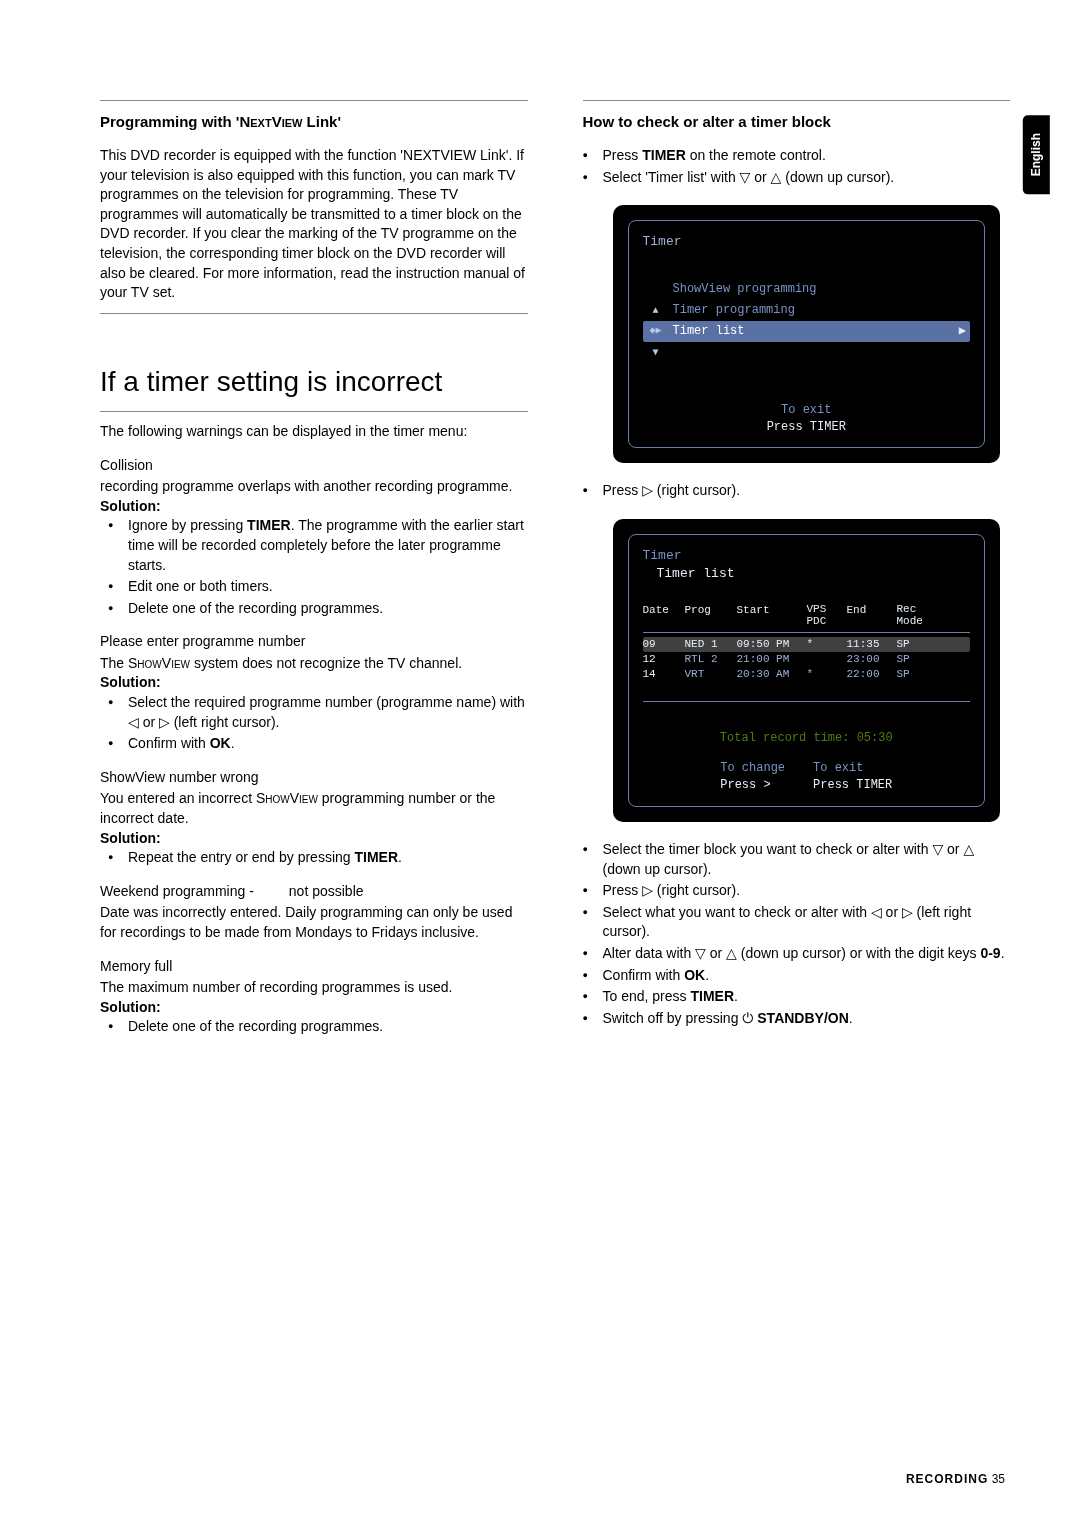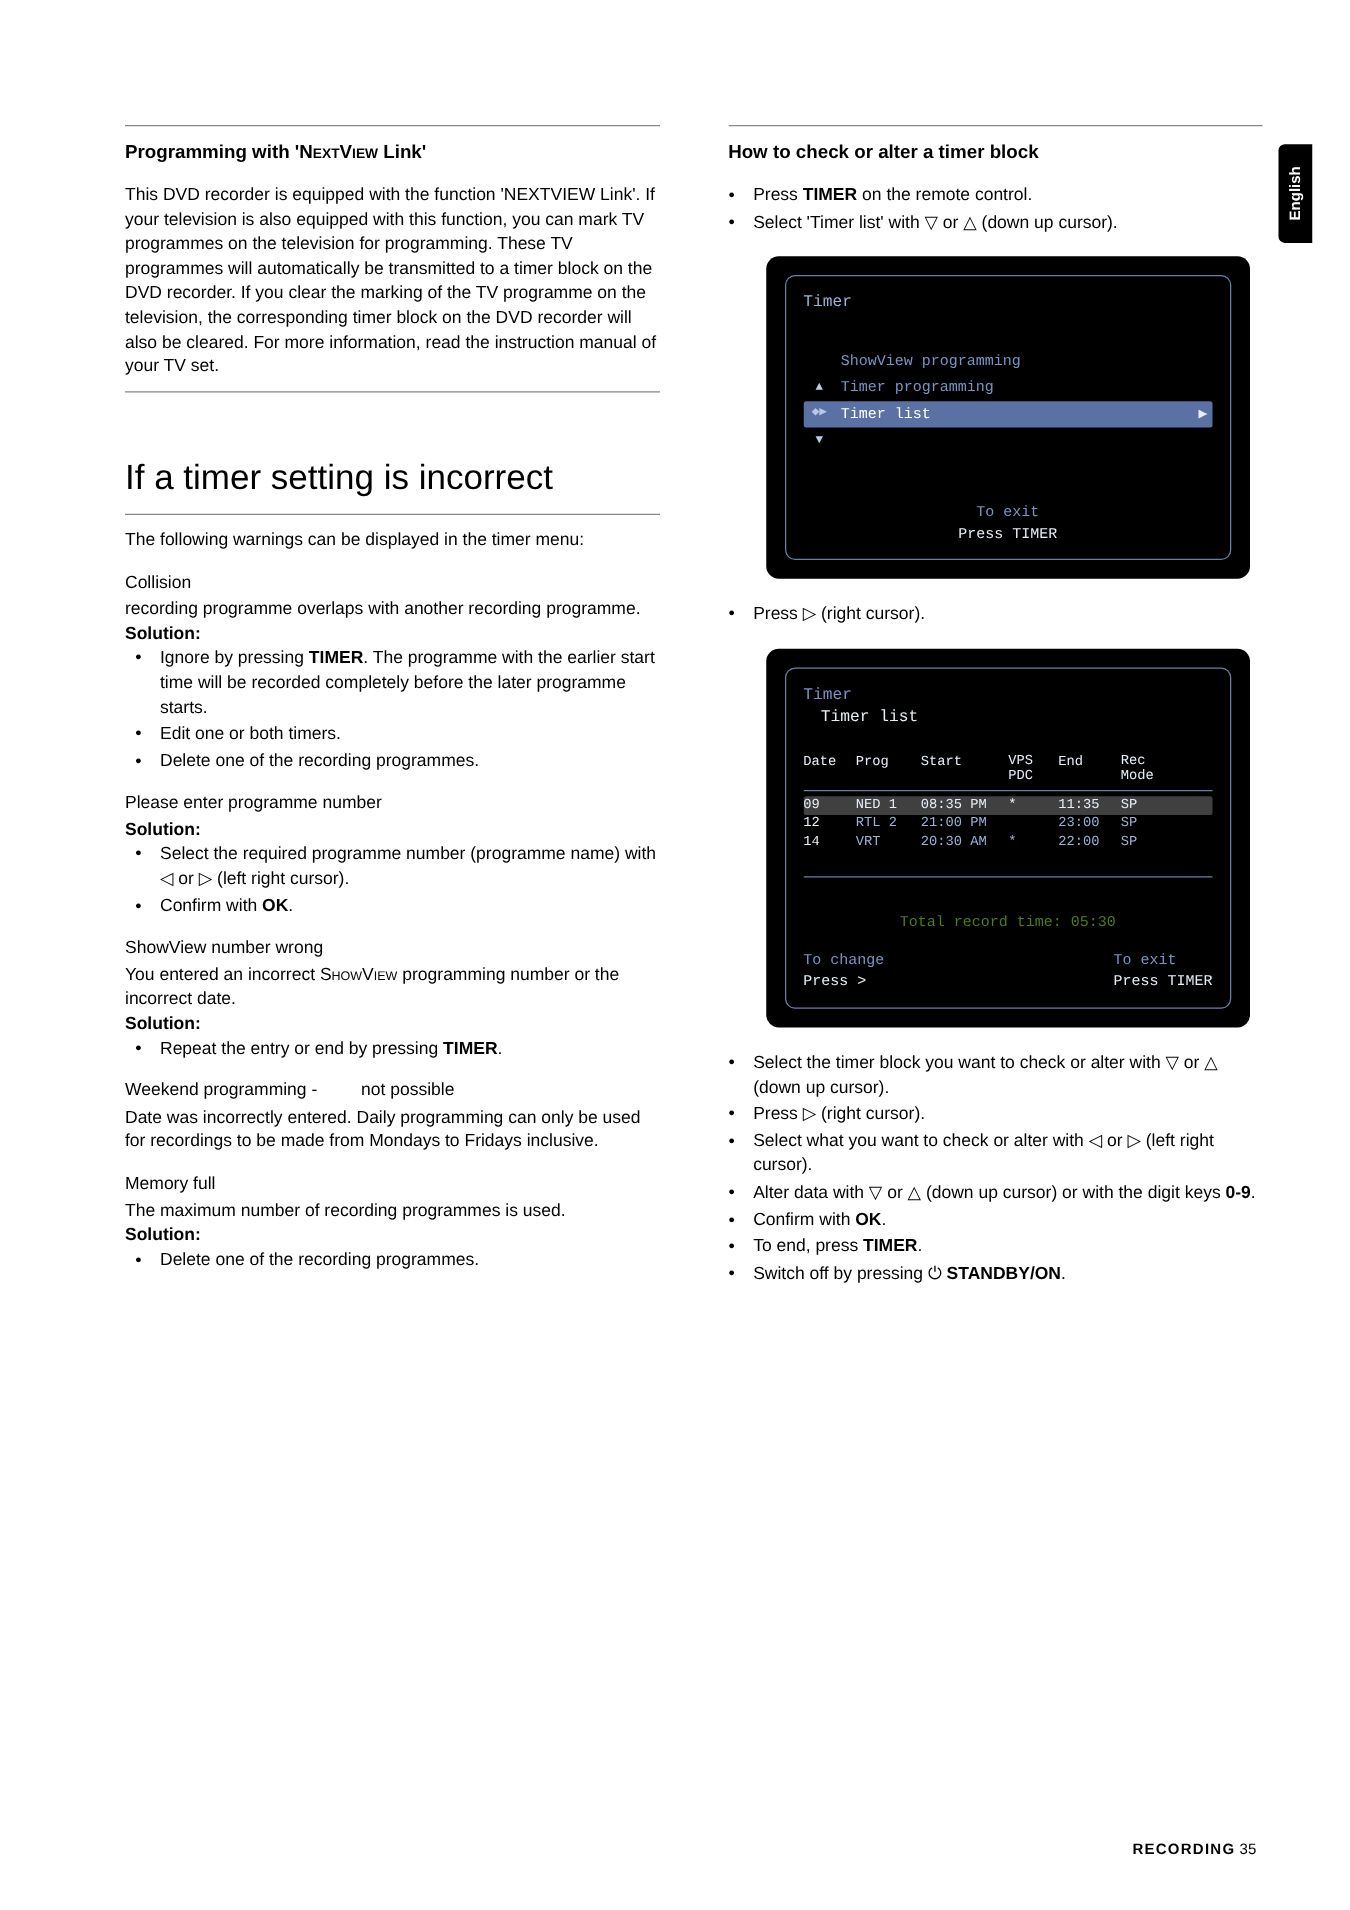--- a/index.html
+++ b/index.html
@@ -120,21 +120,21 @@
     .c-prog { width: 52px; }
     .c-start { width: 70px; }
     .c-vps { width: 40px; }
     .c-end { width: 50px; }
     .c-rec { width: 40px; }
     .table-divider { border-top: 1px solid #6a7faa; margin: 4px 0; }
     .table-row { display: flex; font-size: 11px; color: #9bb0d6; }
     .table-row.sel { background: #404040; color: #e6edf7; border-radius: 2px; }
     .table-row .c-date { color: #e6edf7; }
     .osd-total { text-align: center; color: #4d7c0f; margin-top: 28px; font-size: 12px; }
-    .osd-foot2 { display: flex; justify-content: space-between; margin-top: 14px; font-size: 12px; gap: 28px; }
+    .osd-foot2 { display: flex; justify-content: center; margin-top: 14px; font-size: 12px; gap: 28px; }
     .osd-foot2 .white { color: #e6edf7; }
     .footer-page {
       position: absolute;
       right: 75px;
       bottom: 40px;
       font-size: 12px;
       font-weight: bold;
     }
     .footer-page .sec { letter-spacing: 1px; }
     .plain-text { font-size: 14px; }
@@ -160,20 +160,21 @@
     <div class="sub-heading">Collision</div>
     <p class="plain-text">recording programme overlaps with another recording programme.</p>
     <div class="solution-label">Solution:</div>
     <ul class="bullet-list">
       <li>Ignore by pressing <b>TIMER</b>. The programme with the earlier start time will be recorded completely before the later programme starts.</li>
       <li>Edit one or both timers.</li>
       <li>Delete one of the recording programmes.</li>
     </ul>
 
     <div class="sub-heading">Please enter programme number</div>
+    <p class="plain-text">The <span class="smallcaps">ShowView</span> system does not recognize the TV channel.</p>
     <div class="solution-label">Solution:</div>
     <ul class="bullet-list">
       <li>Select the required programme number (programme name) with ◁ or ▷  (left right cursor).</li>
       <li>Confirm with <b>OK</b>.</li>
     </ul>
 
     <div class="sub-heading">ShowView number wrong</div>
     <p class="plain-text">You entered an incorrect <span class="smallcaps">ShowView</span> programming number or the incorrect date.</p>
     <div class="solution-label">Solution:</div>
     <ul class="bullet-list">
@@ -239,21 +240,21 @@
           <span class="c-prog">Prog</span>
           <span class="c-start">Start</span>
           <span class="c-vps" style="line-height:1.1;">VPS<br>PDC</span>
           <span class="c-end">End</span>
           <span class="c-rec" style="line-height:1.1;">Rec<br>Mode</span>
         </div>
         <div class="table-divider"></div>
         <div class="table-row sel">
           <span class="c-date">09</span>
           <span class="c-prog">NED 1</span>
-          <span class="c-start">08:35 PM</span>
+          <span class="c-start">09:50 PM</span>
           <span class="c-vps">*</span>
           <span class="c-end">11:35</span>
           <span class="c-rec">SP</span>
         </div>
         <div class="table-row">
           <span class="c-date">12</span>
           <span class="c-prog">RTL 2</span>
           <span class="c-start">21:00 PM</span>
           <span class="c-vps"></span>
           <span class="c-end">23:00</span>

